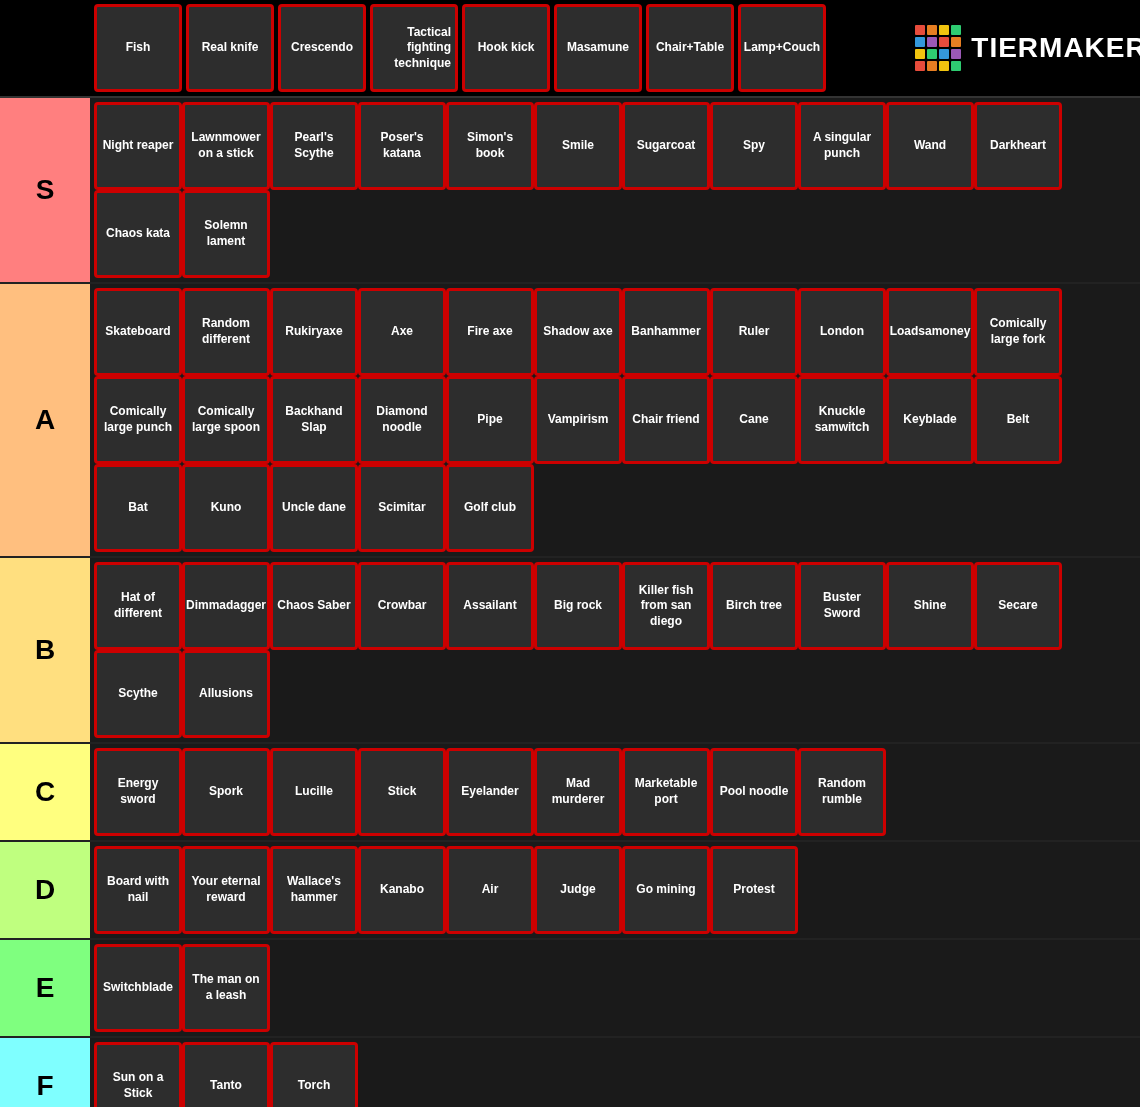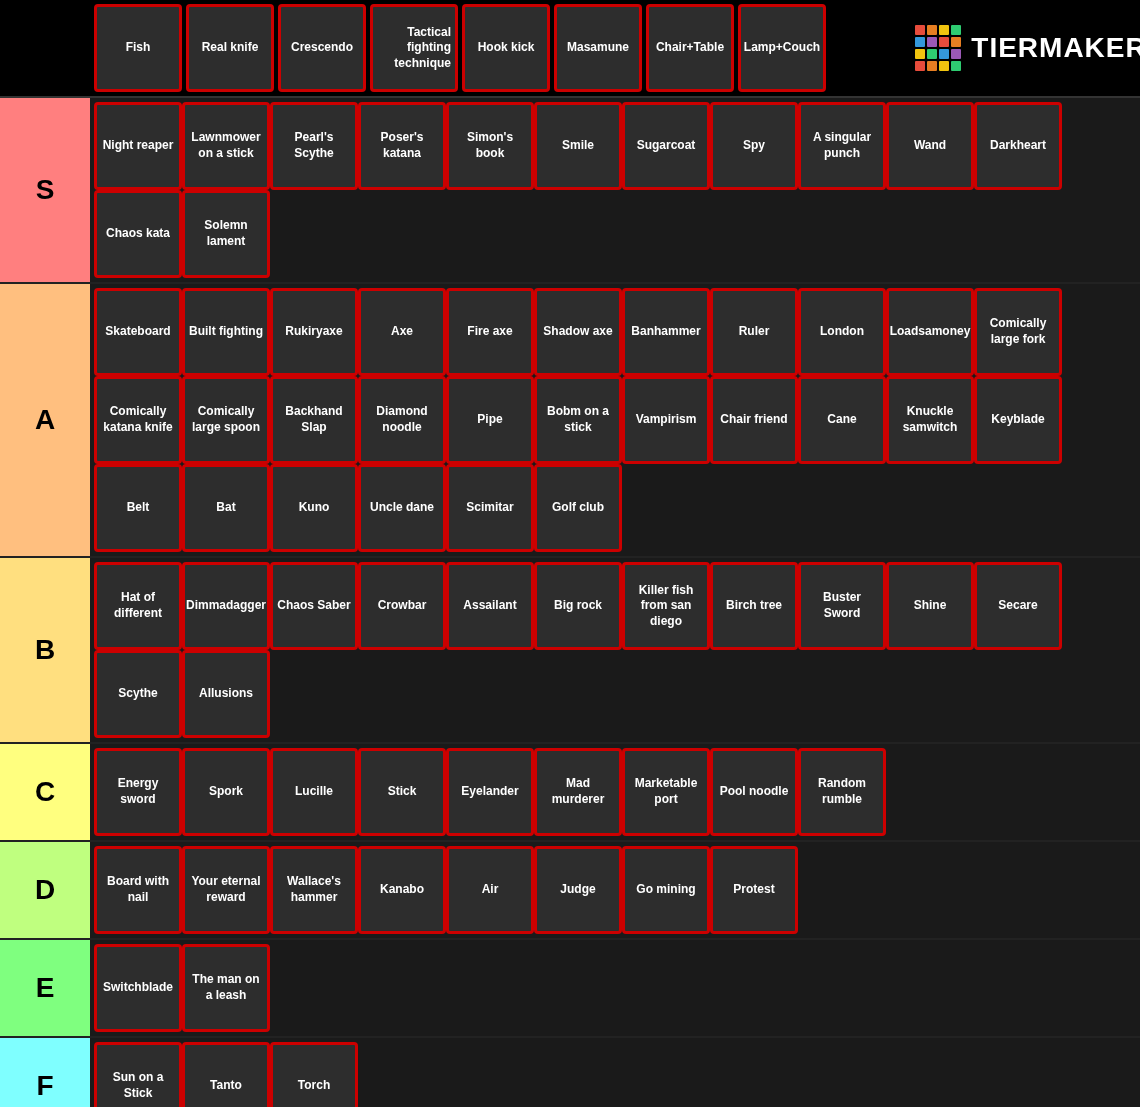--- a/index.html
+++ b/index.html
@@ -174,36 +174,35 @@
           <div class="tier-item">Wand</div>
           <div class="tier-item">Darkheart</div>
           <div class="tier-item">Chaos kata</div>
           <div class="tier-item">Solemn lament</div>
         </div>
       </div>
       <div class="tier-row">
         <div class="tier-label a-tier">A</div>
         <div class="tier-items">
           <div class="tier-item">Skateboard</div>
-          <div class="tier-item">Built fighting</div>
+          <div class="tier-item">Random different</div>
           <div class="tier-item">Rukiryaxe</div>
           <div class="tier-item">Axe</div>
           <div class="tier-item">Fire axe</div>
           <div class="tier-item">Shadow axe</div>
           <div class="tier-item">Banhammer</div>
           <div class="tier-item">Ruler</div>
           <div class="tier-item">London</div>
           <div class="tier-item">Loadsamoney</div>
           <div class="tier-item">Comically large fork</div>
-          <div class="tier-item">Comically katana knife</div>
+          <div class="tier-item">Comically large punch</div>
           <div class="tier-item">Comically large spoon</div>
           <div class="tier-item">Backhand Slap</div>
           <div class="tier-item">Diamond noodle</div>
           <div class="tier-item">Pipe</div>
-          <div class="tier-item">Bobm on a stick</div>
           <div class="tier-item">Vampirism</div>
           <div class="tier-item">Chair friend</div>
           <div class="tier-item">Cane</div>
           <div class="tier-item">Knuckle samwitch</div>
           <div class="tier-item">Keyblade</div>
           <div class="tier-item">Belt</div>
           <div class="tier-item">Bat</div>
           <div class="tier-item">Kuno</div>
           <div class="tier-item">Uncle dane</div>
           <div class="tier-item">Scimitar</div>

